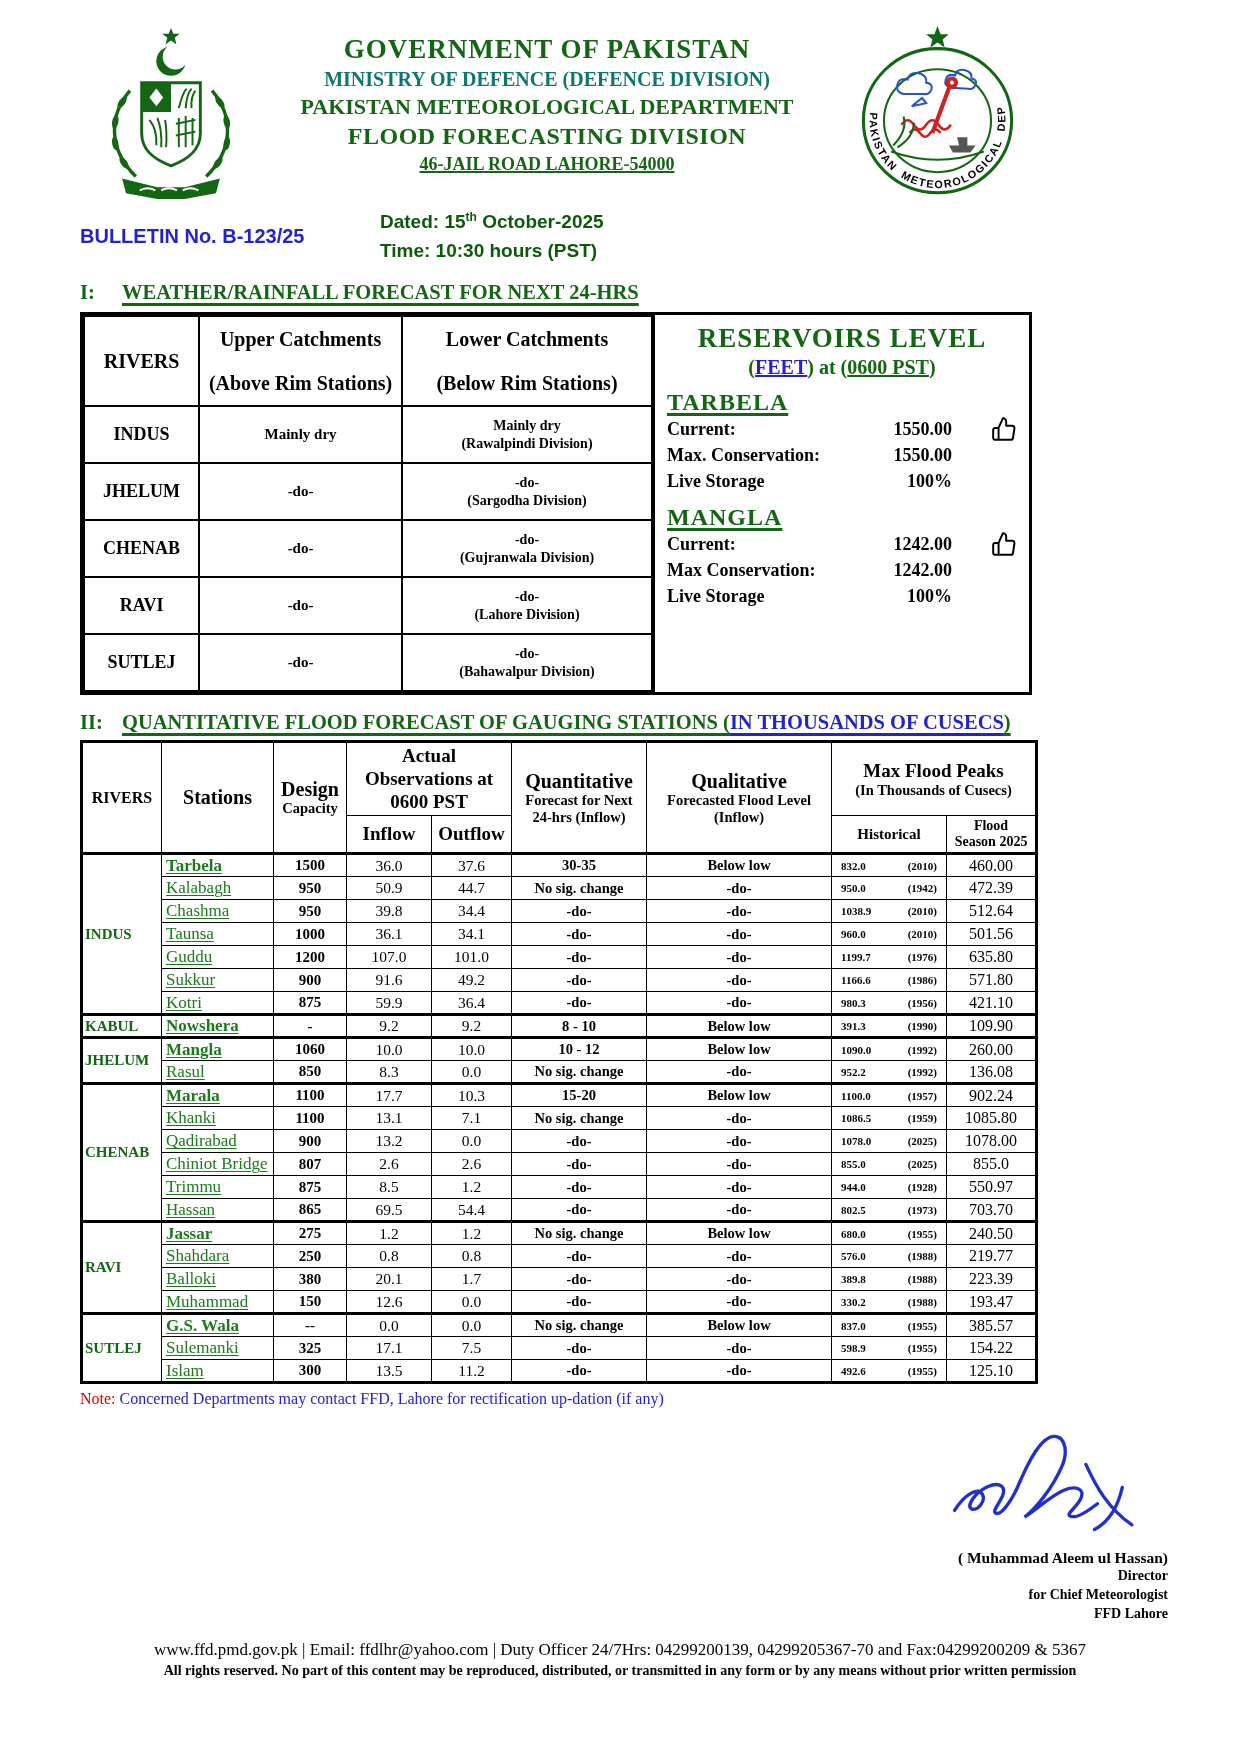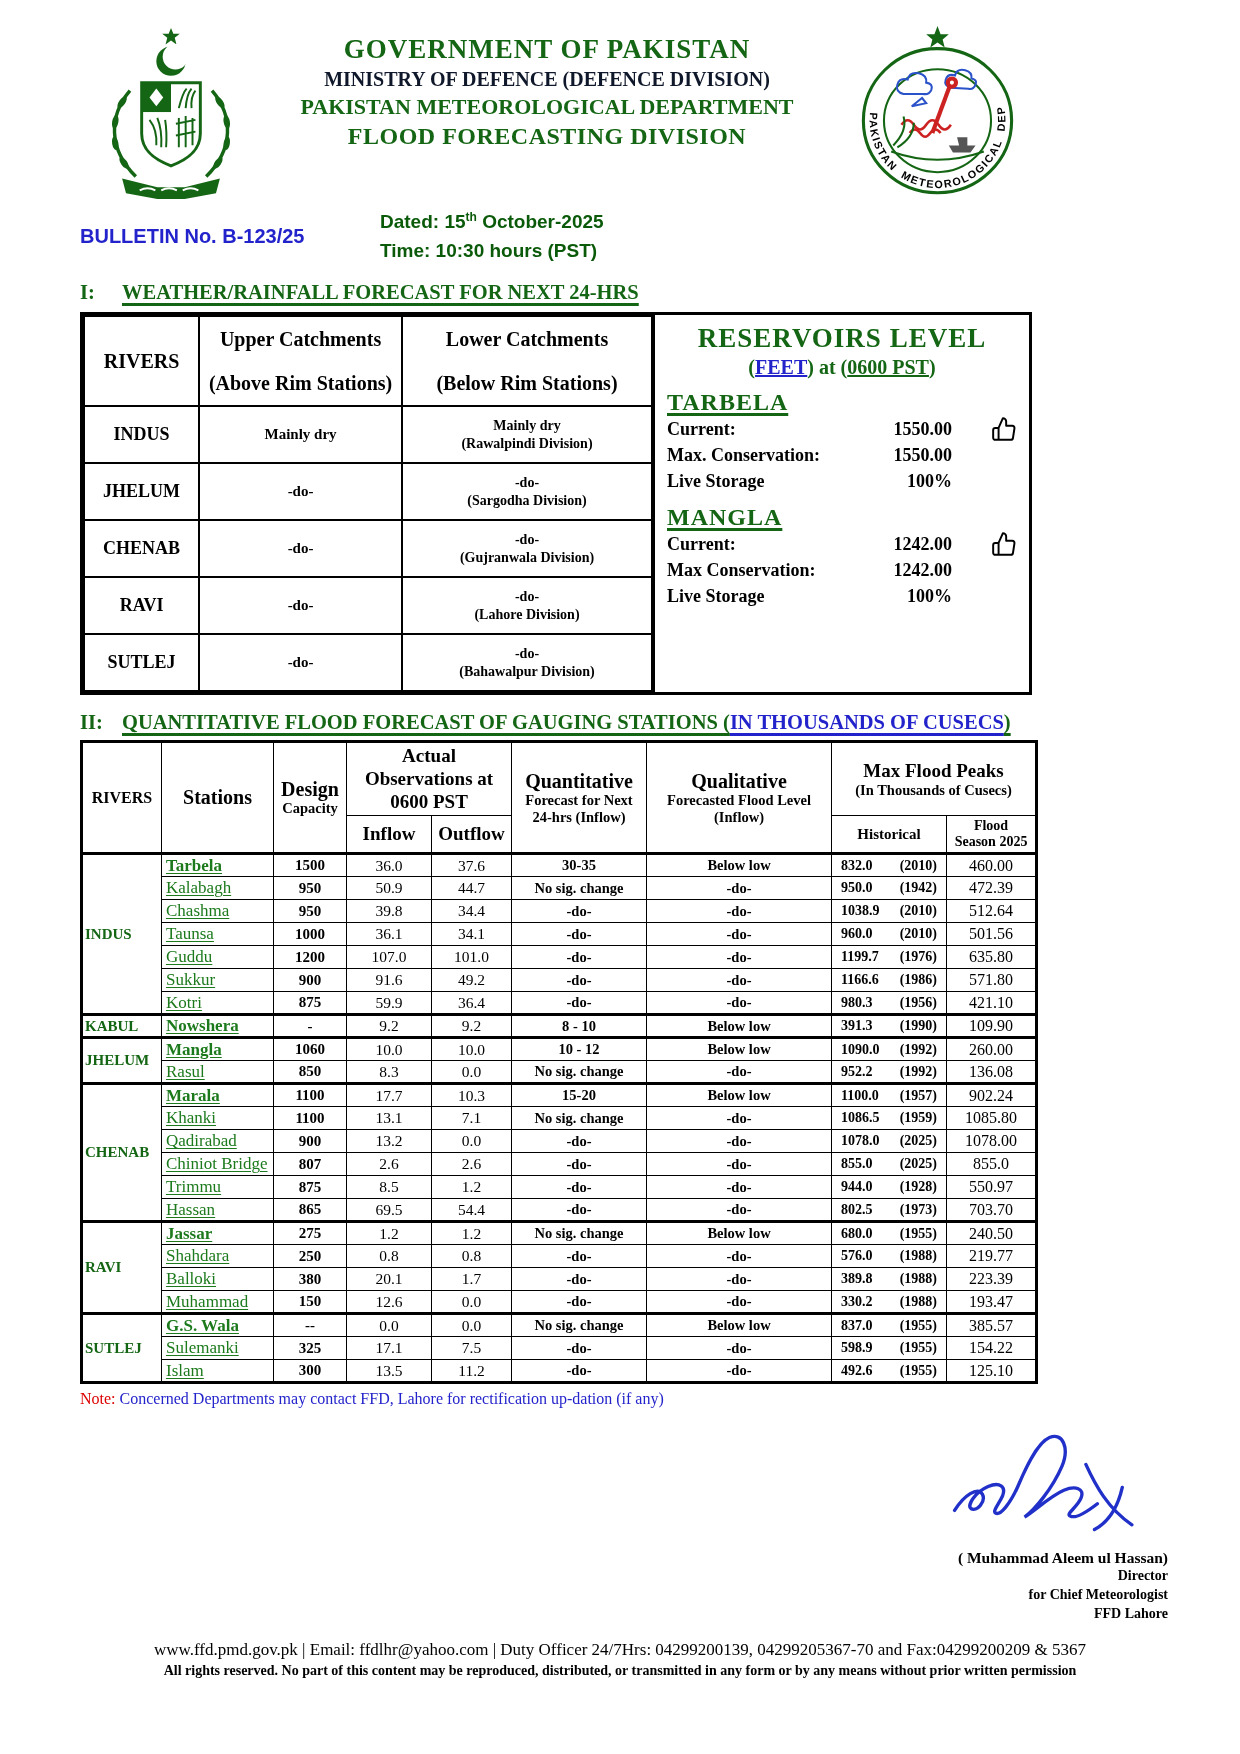--- a/index.html
+++ b/index.html
@@ -8,21 +8,21 @@
     width:1240px; height:1754px; position:relative; overflow:hidden;
     font-family:"Liberation Serif","DejaVu Serif",serif; color:#000;
   }
   .red    { color:#dd0000; }
 
   
   .masthead { display:flex; padding:26px 215px 0 92px; align-items:flex-start; }
   .emblem { width:158px; flex:0 0 158px; }
   .titles { flex:1; text-align:center; padding-top:8px; }
   .t1 { font-size:27px; font-weight:bold; color:#146614; letter-spacing:1px; }
-  .t2 { font-size:20px; font-weight:bold; color:#0f172a; margin-top:3px; }
+  .t2 { font-size:20px; font-weight:bold; color:#0f766e; margin-top:3px; }
   .t3 { font-size:22px; font-weight:bold; color:#146614; margin-top:3px; }
   .t4 { font-size:24px; font-weight:bold; color:#146614; margin-top:3px; letter-spacing:.5px; }
   .addr { font-size:18px; font-weight:bold; color:#146614; margin-top:4px;
           text-decoration:underline; text-decoration-thickness:2px; }
   .pmdlogo { width:175px; flex:0 0 175px; margin-left:6px; }
 
   
   .bulletin-row { display:flex; align-items:center; padding:2px 70px 0 80px; }
   .bulletin-no { font-family:"Liberation Sans",sans-serif; font-weight:bold;
                  font-size:20px; color:#2323cc; width:255px; }
@@ -86,21 +86,21 @@
   .th-season { font-size:14px; line-height:1.15; }
   .table2 tbody tr { height:23px; }
   .table2 tbody tr.group-start td { border-top:3px solid #000; }
   td.rivcell { color:#146614; font-weight:bold; font-size:15px; text-align:left; padding-left:2px; }
   td.station { color:#1c7a1c; font-size:17px; text-align:left; padding-left:4px;
                text-decoration:underline; text-underline-offset:2px; white-space:nowrap; }
   td.station.b { font-weight:bold; }
   td.design { font-weight:bold; font-size:15px; }
   td.io { font-size:15.5px; }
   td.fc, td.ql { font-weight:bold; font-size:14.5px; }
-  td.hist { font-size:14px; font-weight:bold;text-align:right; }
+  td.hist { font-size:11px; font-weight:bold;text-align:right; }
   td.hist .hwrap { display:flex; justify-content:space-between; padding:0 7px; }
   td.season { font-size:16px; }
 
   
   .legend { margin:7px 0 0 80px; font-size:16px; }
   .ffd-note { margin:6px 0 0 80px; font-size:16px; color:#2323cc; }
   .ffd-note .lbl { color:#dd0000; }
   .sigblock { position:absolute; right:72px; top:1428px; width:360px; text-align:right; }
   .sig-svg { width:215px; height:115px; margin-right:12px; }
   .sig-name { font-weight:bold; font-size:15.5px; margin-top:2px; }
@@ -142,20 +142,21 @@
         </g>
         <path d="M30,156 L66,165 H94 L130,156 L126,171 L94,177 H66 L34,171 z" fill="#146614"></path>
         <path d="M48,168 q8,-4 16,0 M70,168 q8,-4 16,0 M92,168 q8,-4 16,0" stroke="#ffffff" stroke-width="2" fill="none"></path>
       </svg>
     </div>
     <div class="titles">
       <div class="t1">GOVERNMENT OF PAKISTAN</div>
       <div class="t2">MINISTRY OF DEFENCE (DEFENCE DIVISION)</div>
       <div class="t3">PAKISTAN METEOROLOGICAL DEPARTMENT</div>
       <div class="t4">FLOOD FORECASTING DIVISION</div>
+      <div class="addr">46-JAIL ROAD LAHORE-54000</div>
     </div>
     <div class="pmdlogo">
       <svg viewBox="0 0 170 170" width="175" height="175">
         <polygon points="85,0 88,8 96,8 90,13 92,21 85,16 78,21 80,13 74,8 82,8" fill="#146614"></polygon>
         <ellipse cx="85" cy="92" rx="72" ry="70" fill="none" stroke="#146614" stroke-width="3"></ellipse>
         <ellipse cx="85" cy="92" rx="52" ry="50" fill="none" stroke="#146614" stroke-width="2"></ellipse>
         <defs>
           <path id="arcbot" d="M 20,80 A 66,66 0 1 0 150,80"></path>
         </defs>
         <text font-size="10.5" font-weight="bold" font-family="Liberation Sans, sans-serif" fill="#000" letter-spacing="1.5">

